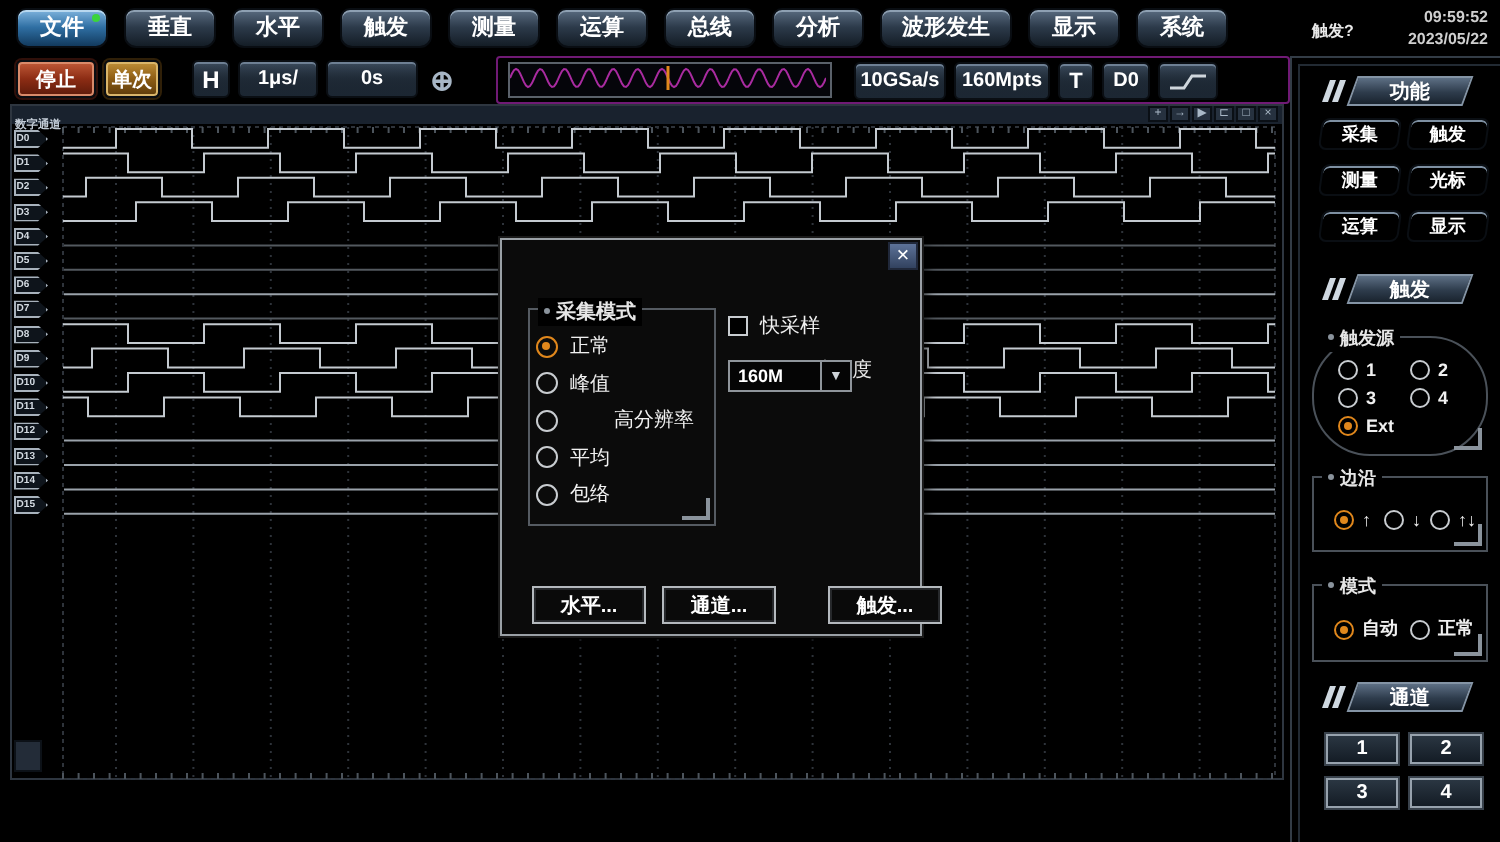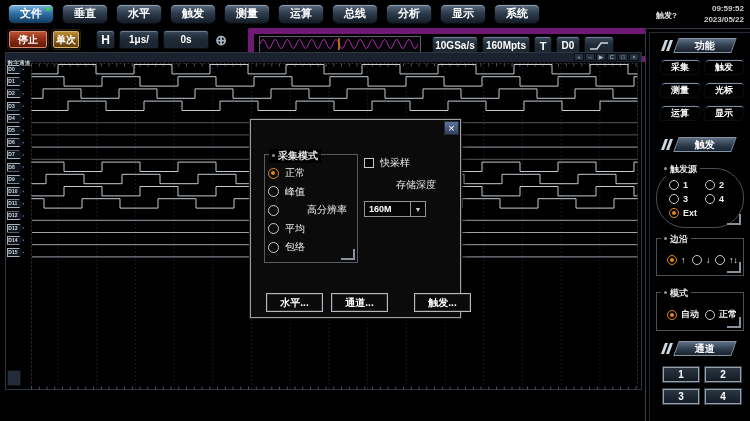--- a/index.html
+++ b/index.html
@@ -16,21 +16,21 @@
   .menu-btn.active{background:linear-gradient(#7fb4de,#2f6fa3 48%,#123a5e);box-shadow:inset 0 1px 0 #b8d8ef;}
   .menu-dot{position:absolute;right:3px;top:2px;width:4px;height:4px;border-radius:50%;background:#3bd43b;}
   
   .toolbar{position:absolute;left:0;top:27px;width:750px;height:25px;}
   .tb-btn{position:absolute;top:3px;height:19px;box-sizing:border-box;display:flex;align-items:center;justify-content:center;
     background:linear-gradient(#43536533,#1c2733),linear-gradient(#3c4c5e,#1a242f 50%,#10161e);
     border:1px solid #0a0e13;border-radius:3px;
     box-shadow:inset 0 1px 0 #6e8094;font-size:10px;font-weight:bold;color:#fff;}
   .tb-stop{background:linear-gradient(#c05a38,#8c2c14 50%,#5c1a0a);box-shadow:inset 0 0 0 1px #d98a6a,0 0 0 1px #30100a;}
   .tb-single{background:linear-gradient(#c09038,#8c5c14 50%,#5c3a0a);box-shadow:inset 0 0 0 1px #d9b56a,0 0 0 1px #302008;}
-  .tb-frame{position:absolute;left:248px;top:1px;width:395px;height:22px;border:6px solid #701a75;border-radius:2px;text-decoration:underline;}
+  .tb-frame{position:absolute;left:248px;top:1px;width:395px;height:22px;border:1px solid #701a75;border-radius:2px;text-decoration:underline;}
   .preview{position:absolute;left:5px;top:2px;width:160px;height:16px;background:#05050a;border:1px solid #5a616a;}
   .zoom-circle{font-size:14px;color:#a7b6c5;background:none;border:none;box-shadow:none;}
   
   .status{position:absolute;left:648px;top:2px;width:100px;height:24px;font-size:8px;}
   .status .trig{position:absolute;left:8px;top:8px;font-weight:bold;color:#e8e8e8;}
   .status .tcol{position:absolute;right:4px;top:1px;text-align:right;color:#cfcfcf;line-height:11px;font-weight:bold;}
   
   .wavewin{position:absolute;left:5px;top:52px;width:637px;height:338px;background:#000;border:1px solid #2e3640;box-sizing:border-box;}
   .wave-title{position:absolute;left:0;top:0;width:100%;height:9px;background:#19222e;}
   .wave-title span{display:inline-block;font-size:8px;color:#c3ccd6;transform:scale(.72);transform-origin:0 0;white-space:nowrap;line-height:9px;padding-left:2px;font-weight:bold;}
@@ -75,21 +75,21 @@
   .dlg-close{position:absolute;right:1px;top:1px;width:15px;height:14px;background:linear-gradient(#5d7298,#32425f);
     border:1px solid #20283a;box-sizing:border-box;display:flex;align-items:center;justify-content:center;
     font-size:11px;color:#fff;line-height:1;}
   .dlg-group{position:absolute;left:13px;top:34px;width:92px;height:107px;border:1px solid #555b62;}
   .dlg-group .sb-label{left:4px;top:-6px;font-size:10px;}
   .mode-opt{position:absolute;left:17px;display:flex;align-items:center;gap:6px;font-size:10px;color:#f0f0f0;white-space:nowrap;}
   .mode-opt .radio{width:11px;height:11px;}
   .chk{display:inline-block;width:10px;height:10px;border:1px solid #c8ccd0;box-sizing:border-box;background:#000;flex:none;}
   .fastrow{position:absolute;left:113px;top:36px;display:flex;align-items:center;gap:6px;font-size:10px;color:#f0f0f0;}
   .depth-label{position:absolute;left:113px;top:58px;font-size:10px;color:#e8e8e8;margin-left:32px;}
-  .dropdown{position:absolute;left:113px;top:81px;width:62px;height:16px;background:#050505;border:1px solid #8f959b;
+  .dropdown{position:absolute;left:113px;top:60px;width:62px;height:16px;background:#050505;border:1px solid #8f959b;
     display:flex;align-items:center;box-sizing:border-box;}
   .dropdown .val{flex:1;font-size:9px;font-weight:bold;padding-left:4px;color:#fff;}
   .dropdown .arrow{width:14px;height:100%;border-left:1px solid #8f959b;display:flex;align-items:center;justify-content:center;font-size:7px;color:#cfd4d9;}
   .dlg-btn{position:absolute;top:173px;width:57px;height:19px;background:#0a0a0a;border:1px solid #b4b9be;
     box-shadow:inset 0 0 0 1px #26282b;display:flex;align-items:center;justify-content:center;
     font-size:10px;font-weight:bold;color:#fff;box-sizing:border-box;}
 </style>
 </head>
 <body>
 
@@ -113,20 +113,23 @@
         <span>测量</span>
       </div>
       <div class="menu-btn">
         <span>运算</span>
       </div>
       <div class="menu-btn">
         <span>总线</span>
       </div>
       <div class="menu-btn">
         <span>分析</span>
+      </div>
+      <div class="menu-btn">
+        <span>波形发生</span>
       </div>
       <div class="menu-btn">
         <span>显示</span>
       </div>
       <div class="menu-btn">
         <span>系统</span>
       </div>
     </div>
 
   <div class="status">

